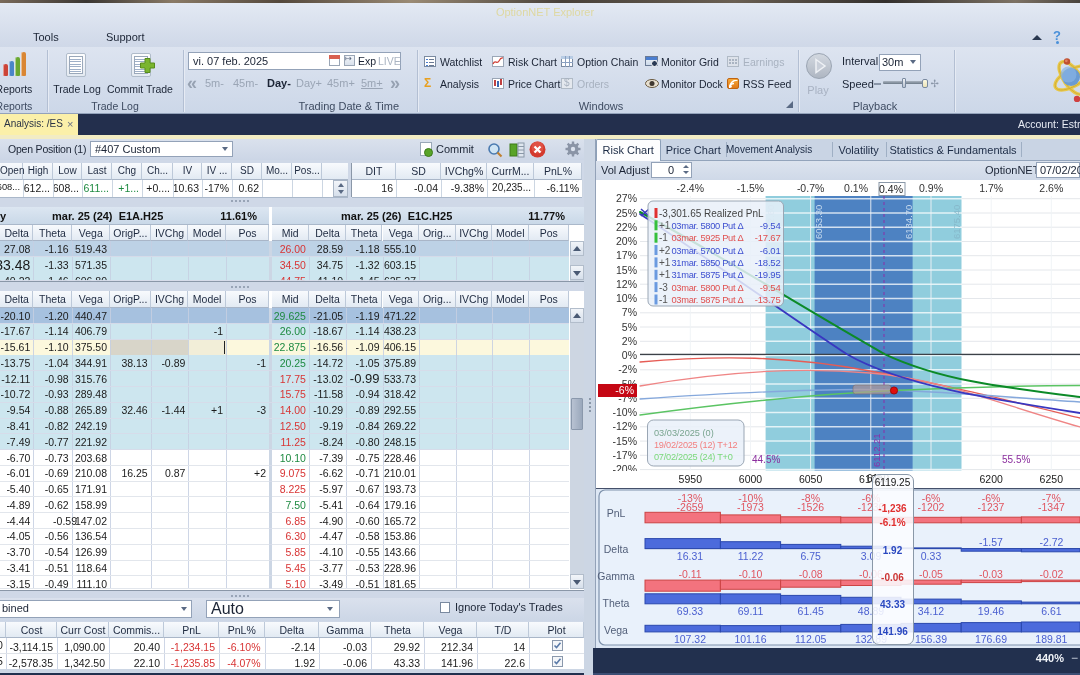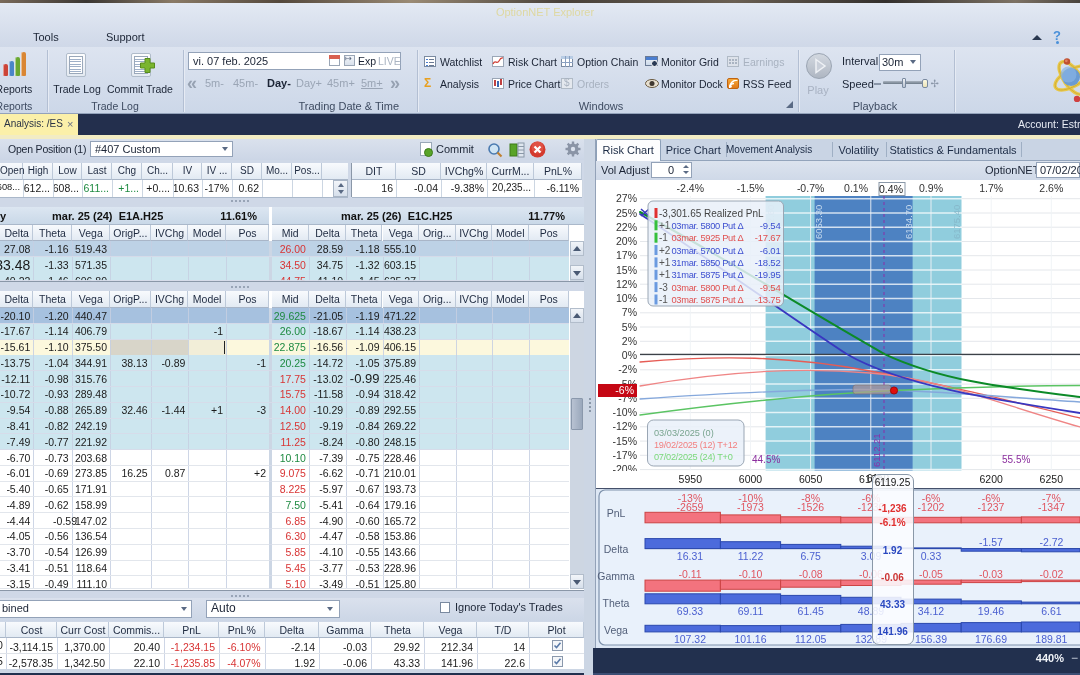--- a/index.html
+++ b/index.html
@@ -547,21 +547,21 @@
       <div style="position:absolute;left:419px;top:0;width:1px;height:15.78px;background:rgba(198,207,226,.85);"></div>
       <div style="position:absolute;left:455.5px;top:0;width:1px;height:15.78px;background:rgba(198,207,226,.85);"></div>
       <div style="position:absolute;left:492px;top:0;width:1px;height:15.78px;background:rgba(198,207,226,.85);"></div>
       <div style="position:absolute;left:528.5px;top:0;width:1px;height:15.78px;background:rgba(198,207,226,.85);"></div>
       <div style="position:absolute;right:538.7px;top:1.5px;font-size:10.5px;line-height:12px;color:#1a1a1a;white-space:nowrap;">-12.11</div>
       <div style="position:absolute;right:500.3px;top:1.5px;font-size:10.5px;line-height:12px;color:#1a1a1a;white-space:nowrap;">-0.98</div>
       <div style="position:absolute;right:462px;top:1.5px;font-size:10.5px;line-height:12px;color:#1a1a1a;white-space:nowrap;">315.76</div>
       <div style="position:absolute;right:263.1px;top:1.5px;font-size:10.5px;line-height:12px;color:#d83434;white-space:nowrap;">17.75</div>
       <div style="position:absolute;right:225.89999999999998px;top:1.5px;font-size:10.5px;line-height:12px;color:#1a1a1a;white-space:nowrap;">-13.02</div>
       <div style="position:absolute;right:189.5px;top:1.5px;font-size:13px;line-height:12px;color:#1a1a1a;white-space:nowrap;text-align:center;">-0.99</div>
-      <div style="position:absolute;right:153px;top:1.5px;font-size:10.5px;line-height:12px;color:#1a1a1a;white-space:nowrap;">225.46</div>
+      <div style="position:absolute;right:153px;top:1.5px;font-size:10.5px;line-height:12px;color:#1a1a1a;white-space:nowrap;">533.73</div>
     </div>
 <div style="left:0;top:386.08px;width:569px;height:0.8px;background:rgba(214,219,233,.95);"></div>
 <div style="left:0;top:386.9px;width:569px;height:15.78px;background:#cde6ef;overflow:hidden;">
       <div style="position:absolute;left:269px;top:0;width:2.5px;height:15.78px;background:#ccd6e4;"></div>
       <div style="position:absolute;left:33.3px;top:0;width:1px;height:15.78px;background:rgba(198,207,226,.85);"></div>
       <div style="position:absolute;left:71.7px;top:0;width:1px;height:15.78px;background:rgba(198,207,226,.85);"></div>
       <div style="position:absolute;left:110px;top:0;width:1px;height:15.78px;background:rgba(198,207,226,.85);"></div>
       <div style="position:absolute;left:150.7px;top:0;width:1px;height:15.78px;background:rgba(198,207,226,.85);"></div>
       <div style="position:absolute;left:188.3px;top:0;width:1px;height:15.78px;background:rgba(198,207,226,.85);"></div>
       <div style="position:absolute;left:226px;top:0;width:1px;height:15.78px;background:rgba(198,207,226,.85);"></div>
@@ -693,21 +693,21 @@
       <div style="position:absolute;left:226px;top:0;width:1px;height:15.78px;background:rgba(198,207,226,.85);"></div>
       <div style="position:absolute;left:308.9px;top:0;width:1px;height:15.78px;background:rgba(198,207,226,.85);"></div>
       <div style="position:absolute;left:346.1px;top:0;width:1px;height:15.78px;background:rgba(198,207,226,.85);"></div>
       <div style="position:absolute;left:382.5px;top:0;width:1px;height:15.78px;background:rgba(198,207,226,.85);"></div>
       <div style="position:absolute;left:419px;top:0;width:1px;height:15.78px;background:rgba(198,207,226,.85);"></div>
       <div style="position:absolute;left:455.5px;top:0;width:1px;height:15.78px;background:rgba(198,207,226,.85);"></div>
       <div style="position:absolute;left:492px;top:0;width:1px;height:15.78px;background:rgba(198,207,226,.85);"></div>
       <div style="position:absolute;left:528.5px;top:0;width:1px;height:15.78px;background:rgba(198,207,226,.85);"></div>
       <div style="position:absolute;right:538.7px;top:1.5px;font-size:10.5px;line-height:12px;color:#1a1a1a;white-space:nowrap;">-6.01</div>
       <div style="position:absolute;right:500.3px;top:1.5px;font-size:10.5px;line-height:12px;color:#1a1a1a;white-space:nowrap;">-0.69</div>
-      <div style="position:absolute;right:462px;top:1.5px;font-size:10.5px;line-height:12px;color:#1a1a1a;white-space:nowrap;">273.85</div>
+      <div style="position:absolute;right:462px;top:1.5px;font-size:10.5px;line-height:12px;color:#1a1a1a;white-space:nowrap;">210.08</div>
       <div style="position:absolute;right:263.1px;top:1.5px;font-size:10.5px;line-height:12px;color:#d83434;white-space:nowrap;">9.075</div>
       <div style="position:absolute;right:225.89999999999998px;top:1.5px;font-size:10.5px;line-height:12px;color:#1a1a1a;white-space:nowrap;">-6.62</div>
       <div style="position:absolute;right:189.5px;top:1.5px;font-size:10.5px;line-height:12px;color:#1a1a1a;white-space:nowrap;">-0.71</div>
       <div style="position:absolute;right:153px;top:1.5px;font-size:10.5px;line-height:12px;color:#1a1a1a;white-space:nowrap;">210.01</div>
       <div style="position:absolute;right:421.3px;top:1.5px;font-size:10.5px;line-height:12px;color:#1a1a1a;white-space:nowrap;">16.25</div>
       <div style="position:absolute;right:383.7px;top:1.5px;font-size:10.5px;line-height:12px;color:#1a1a1a;white-space:nowrap;">0.87</div>
       <div style="position:absolute;right:303px;top:1.5px;font-size:10.5px;line-height:12px;color:#1a1a1a;white-space:nowrap;">+2</div>
     </div>
 <div style="left:0;top:480.78px;width:569px;height:0.8px;background:rgba(214,219,233,.95);"></div>
 <div style="left:0;top:480.6px;width:269px;height:1px;background:#e2e6ec;"></div>
@@ -882,21 +882,21 @@
       <div style="position:absolute;left:419px;top:0;width:1px;height:12.74px;background:rgba(198,207,226,.85);"></div>
       <div style="position:absolute;left:455.5px;top:0;width:1px;height:12.74px;background:rgba(198,207,226,.85);"></div>
       <div style="position:absolute;left:492px;top:0;width:1px;height:12.74px;background:rgba(198,207,226,.85);"></div>
       <div style="position:absolute;left:528.5px;top:0;width:1px;height:12.74px;background:rgba(198,207,226,.85);"></div>
       <div style="position:absolute;right:538.7px;top:1.5px;font-size:10.5px;line-height:12px;color:#1a1a1a;white-space:nowrap;">-3.15</div>
       <div style="position:absolute;right:500.3px;top:1.5px;font-size:10.5px;line-height:12px;color:#1a1a1a;white-space:nowrap;">-0.49</div>
       <div style="position:absolute;right:462px;top:1.5px;font-size:10.5px;line-height:12px;color:#1a1a1a;white-space:nowrap;">111.10</div>
       <div style="position:absolute;right:263.1px;top:1.5px;font-size:10.5px;line-height:12px;color:#d83434;white-space:nowrap;">5.10</div>
       <div style="position:absolute;right:225.89999999999998px;top:1.5px;font-size:10.5px;line-height:12px;color:#1a1a1a;white-space:nowrap;">-3.49</div>
       <div style="position:absolute;right:189.5px;top:1.5px;font-size:10.5px;line-height:12px;color:#1a1a1a;white-space:nowrap;">-0.51</div>
-      <div style="position:absolute;right:153px;top:1.5px;font-size:10.5px;line-height:12px;color:#1a1a1a;white-space:nowrap;">125.80</div>
+      <div style="position:absolute;right:153px;top:1.5px;font-size:10.5px;line-height:12px;color:#1a1a1a;white-space:nowrap;">181.65</div>
     </div>
 <div style="left:0;top:588.24px;width:569px;height:0.8px;background:rgba(214,219,233,.95);"></div>
 <div style="left:0;top:588.0px;width:269px;height:1px;background:#e2e6ec;"></div>
 <div style="left:271.5px;top:588.0px;width:297.5px;height:1px;background:#e2e6ec;"></div>
 <div style="left:0;top:589.5px;width:584px;height:1px;background:#8a97a8;"></div>
 <div style="left:569.5px;top:308px;width:14.5px;height:281px;background:#cdd6e2;"></div>
 <div style="left:569.5px;top:308px;width:14.5px;height:15px;background:linear-gradient(#f2f5f9,#d6dfeb);border:1px solid #b2bdcb;"></div>
 <div style="left:573px;top:313px;width:0;height:0;border-left:4px solid transparent;border-right:4px solid transparent;border-bottom:5px solid #4a5a74;"></div>
 <div style="left:570.5px;top:398px;width:12.5px;height:32px;background:linear-gradient(90deg,#b8c2d2,#9aa8bc);border:1px solid #8a98ac;border-radius:1px;"></div>
 <div style="left:569.5px;top:574px;width:14.5px;height:15px;background:linear-gradient(#f2f5f9,#d6dfeb);border:1px solid #b2bdcb;"></div>
@@ -904,21 +904,21 @@
 <div style="left:231px;top:594.5px;width:2px;height:2px;background:#98a4b6;"></div>
 <div style="left:235px;top:594.5px;width:2px;height:2px;background:#98a4b6;"></div>
 <div style="left:239px;top:594.5px;width:2px;height:2px;background:#98a4b6;"></div>
 <div style="left:243px;top:594.5px;width:2px;height:2px;background:#98a4b6;"></div>
 <div style="left:247px;top:594.5px;width:2px;height:2px;background:#98a4b6;"></div>
 <div style="left:0;top:598px;width:592px;height:23px;background:linear-gradient(#dae1ed,#ccd6e6);"></div>
 <div style="left:0;top:599.5px;width:192px;height:18px;background:#fff;border:1px solid #93a2b8;border-left:none;"></div>
 <div style="position:absolute;top:602px;font-size:11px;line-height:13px;color:#1b2435;white-space:nowrap;left:2px;">bined</div>
 <div style="left:181px;top:607px;width:0;height:0;border-left:3.5px solid transparent;border-right:3.5px solid transparent;border-top:4px solid #5a6a84;"></div>
 <div style="left:206px;top:599.5px;width:134px;height:18px;background:#fff;border:1px solid #93a2b8;"></div>
-<div style="position:absolute;top:602px;font-size:12px;line-height:13px;color:#1b2435;white-space:nowrap;left:211px;">Auto</div>
+<div style="position:absolute;top:602px;font-size:16px;line-height:13px;color:#1b2435;white-space:nowrap;left:211px;">Auto</div>
 <div style="left:327px;top:607px;width:0;height:0;border-left:3.5px solid transparent;border-right:3.5px solid transparent;border-top:4px solid #5a6a84;"></div>
 <div style="left:439.5px;top:602px;width:10.5px;height:10.5px;background:#fff;border:1px solid #7a8aa0;"></div>
 <div style="position:absolute;top:601px;font-size:11px;line-height:13px;color:#1b2435;white-space:nowrap;left:455px;">Ignore Today's Trades</div>
 <div style="left:0;top:621.5px;width:584px;height:48px;background:#fff;"></div>
 <div class="hdr" style="left:0px;top:621.5px;width:6px;height:16px;border-right:1px solid #bdc9d9;border-bottom:1px solid #a9b6c8;"></div>
 <div class="hdr" style="left:6px;top:621.5px;width:51px;height:16px;border-right:1px solid #bdc9d9;border-bottom:1px solid #a9b6c8;"></div>
 <div class="hdr" style="left:57px;top:621.5px;width:52px;height:16px;border-right:1px solid #bdc9d9;border-bottom:1px solid #a9b6c8;"></div>
 <div class="hdr" style="left:109px;top:621.5px;width:55px;height:16px;border-right:1px solid #bdc9d9;border-bottom:1px solid #a9b6c8;"></div>
 <div class="hdr" style="left:164px;top:621.5px;width:55px;height:16px;border-right:1px solid #bdc9d9;border-bottom:1px solid #a9b6c8;"></div>
 <div class="hdr" style="left:219px;top:621.5px;width:45.5px;height:16px;border-right:1px solid #bdc9d9;border-bottom:1px solid #a9b6c8;"></div>
@@ -934,21 +934,21 @@
 <div style="left:109px;top:621.5px;width:55px;height:16px;font-size:10.5px;line-height:16px;text-align:center;color:#1e2a40;white-space:nowrap;">Commis...</div>
 <div style="left:164px;top:621.5px;width:55px;height:16px;font-size:10.5px;line-height:16px;text-align:center;color:#1e2a40;white-space:nowrap;">PnL</div>
 <div style="left:219px;top:621.5px;width:45.5px;height:16px;font-size:10.5px;line-height:16px;text-align:center;color:#1e2a40;white-space:nowrap;">PnL%</div>
 <div style="left:264.5px;top:621.5px;width:54.5px;height:16px;font-size:10.5px;line-height:16px;text-align:center;color:#1e2a40;white-space:nowrap;">Delta</div>
 <div style="left:319px;top:621.5px;width:52px;height:16px;font-size:10.5px;line-height:16px;text-align:center;color:#1e2a40;white-space:nowrap;">Gamma</div>
 <div style="left:371px;top:621.5px;width:53px;height:16px;font-size:10.5px;line-height:16px;text-align:center;color:#1e2a40;white-space:nowrap;">Theta</div>
 <div style="left:424px;top:621.5px;width:53px;height:16px;font-size:10.5px;line-height:16px;text-align:center;color:#1e2a40;white-space:nowrap;">Vega</div>
 <div style="left:477px;top:621.5px;width:52px;height:16px;font-size:10.5px;line-height:16px;text-align:center;color:#1e2a40;white-space:nowrap;">T/D</div>
 <div style="left:529px;top:621.5px;width:55px;height:16px;font-size:10.5px;line-height:16px;text-align:center;color:#1e2a40;white-space:nowrap;">Plot</div>
 <div style="position:absolute;top:641.0px;font-size:10.5px;line-height:12.5px;color:#1a1a1a;white-space:nowrap;right:1027px;">-3,114.15</div>
-<div style="position:absolute;top:641.0px;font-size:10.5px;line-height:12.5px;color:#1a1a1a;white-space:nowrap;right:975px;">1,370.00</div>
+<div style="position:absolute;top:641.0px;font-size:10.5px;line-height:12.5px;color:#1a1a1a;white-space:nowrap;right:975px;">1,090.00</div>
 <div style="position:absolute;top:641.0px;font-size:10.5px;line-height:12.5px;color:#1a1a1a;white-space:nowrap;right:920px;">20.40</div>
 <div style="position:absolute;top:641.0px;font-size:10.5px;line-height:12.5px;color:#d83434;white-space:nowrap;right:865px;">-1,234.15</div>
 <div style="position:absolute;top:641.0px;font-size:10.5px;line-height:12.5px;color:#d83434;white-space:nowrap;right:819.5px;">-6.10%</div>
 <div style="position:absolute;top:641.0px;font-size:10.5px;line-height:12.5px;color:#1a1a1a;white-space:nowrap;right:765px;">-2.14</div>
 <div style="position:absolute;top:641.0px;font-size:10.5px;line-height:12.5px;color:#1a1a1a;white-space:nowrap;right:713px;">-0.03</div>
 <div style="position:absolute;top:641.0px;font-size:10.5px;line-height:12.5px;color:#1a1a1a;white-space:nowrap;right:660px;">29.92</div>
 <div style="position:absolute;top:641.0px;font-size:10.5px;line-height:12.5px;color:#1a1a1a;white-space:nowrap;right:607px;">212.34</div>
 <div style="position:absolute;top:641.0px;font-size:10.5px;line-height:12.5px;color:#1a1a1a;white-space:nowrap;right:555px;">14</div>
 <div style="position:absolute;top:639.0px;font-size:10.5px;line-height:12.5px;color:#1a1a1a;white-space:nowrap;left:-3px;">0</div>
 <div style="left:6px;top:637.5px;width:1px;height:16px;background:rgba(198,207,226,.85);"></div>

